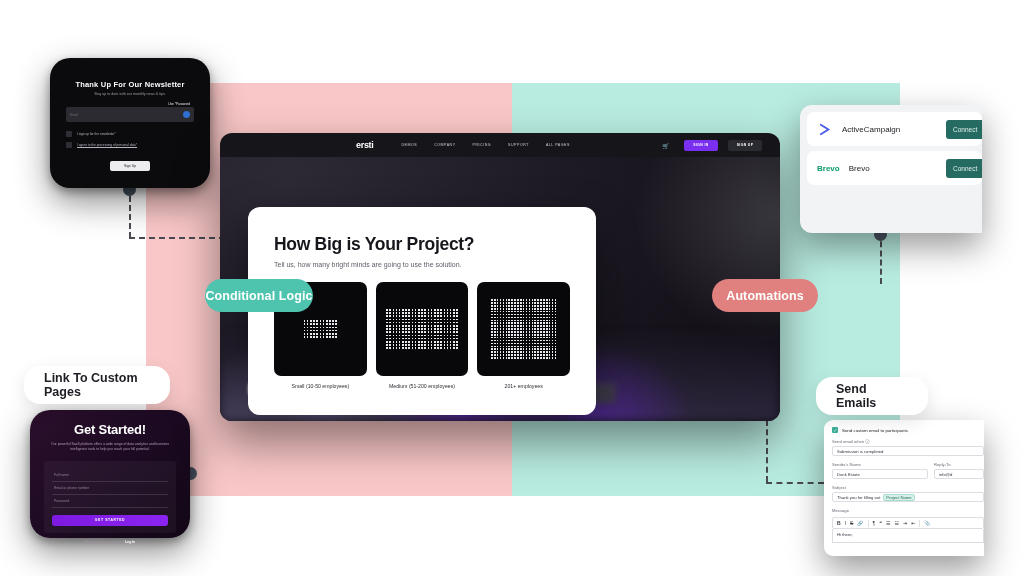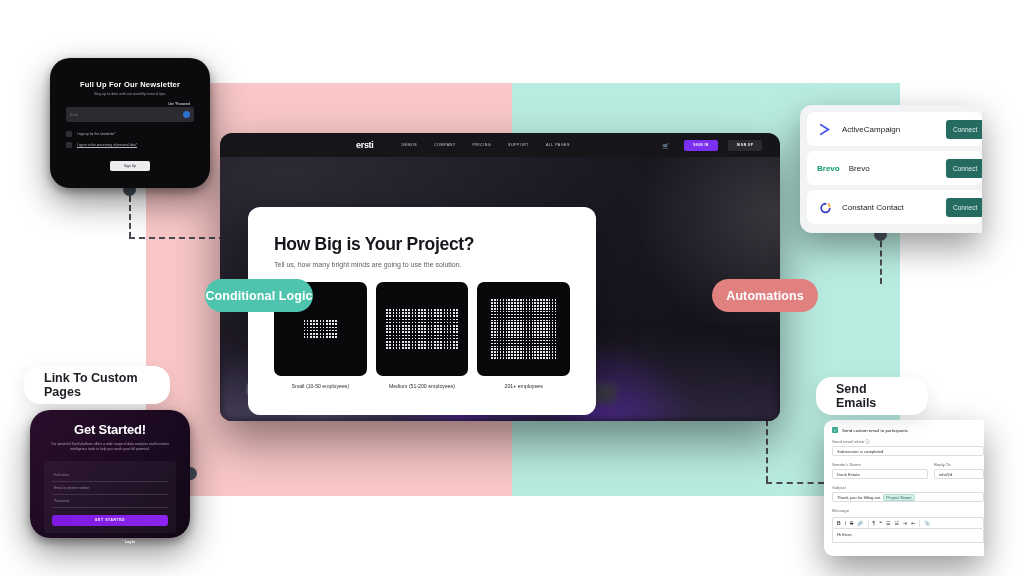--- a/index.html
+++ b/index.html
@@ -260,21 +260,21 @@
 
   <div class="dash-v" style="left:190px; top:474px; height:0;"></div>
   <div class="dash-h" style="left:190px; top:474px; width:0;"></div>
   <div class="dot" style="left:184px; top:467px;"></div>
 
   <div class="dash-h" style="left:766px; top:482px; width:58px;"></div>
   <div class="dash-v" style="left:766px; top:420px; height:62px;"></div>
 
   <div class="device" id="gather-device">
     <div class="news-inner">
-      <div class="news-title">Full Up For Our Newsletter</div>
+      <div class="news-title">Thank Up For Our Newsletter</div>
       <div class="news-sub">Stay up to date with our monthly news &amp; tips.</div>
       <div class="news-pwlabel">Use *Password</div>
       <div class="news-input">
         <span>Email</span>
         <i class="news-eye"></i>
       </div>
       <div class="news-checks">
         <div class="news-check">
           <i class="news-box"></i>
           <span>I sign up for the newsletter*</span>
@@ -1237,32 +1237,20 @@
         <span>Connect</span>
       </span>
     </div>
     <div class="int-row">
       <span class="int-name brevo-wordmark">Brevo</span>
       <span class="int-name">Brevo</span>
       <span class="int-connect">
         <span>Connect</span>
       </span>
     </div>
-    <div class="int-row">
-      <span class="int-ico">
-        <svg width="15" height="15" viewBox="0 0 16 16">
-          <circle cx="8" cy="8.6" r="4.6" fill="none" stroke="#3b3bc9" stroke-width="1.9" stroke-dasharray="22 8"></circle>
-          <path d="M11.4 4.2 A4.6 4.6 0 0 1 12.4 7" fill="none" stroke="#f5a623" stroke-width="1.9" stroke-linecap="round"></path>
-        </svg>
-      </span>
-      <span class="int-name">Constant Contact</span>
-      <span class="int-connect">
-        <span>Connect</span>
-      </span>
-    </div>
   </div>
 
   <div class="tag" id="send-tag">
     <span>Send Emails</span>
   </div>
   <div id="send-card">
     <div class="se-chk">
       <i class="se-chkbox">✓</i>
       <span>Send custom email to participants</span>
     </div>

